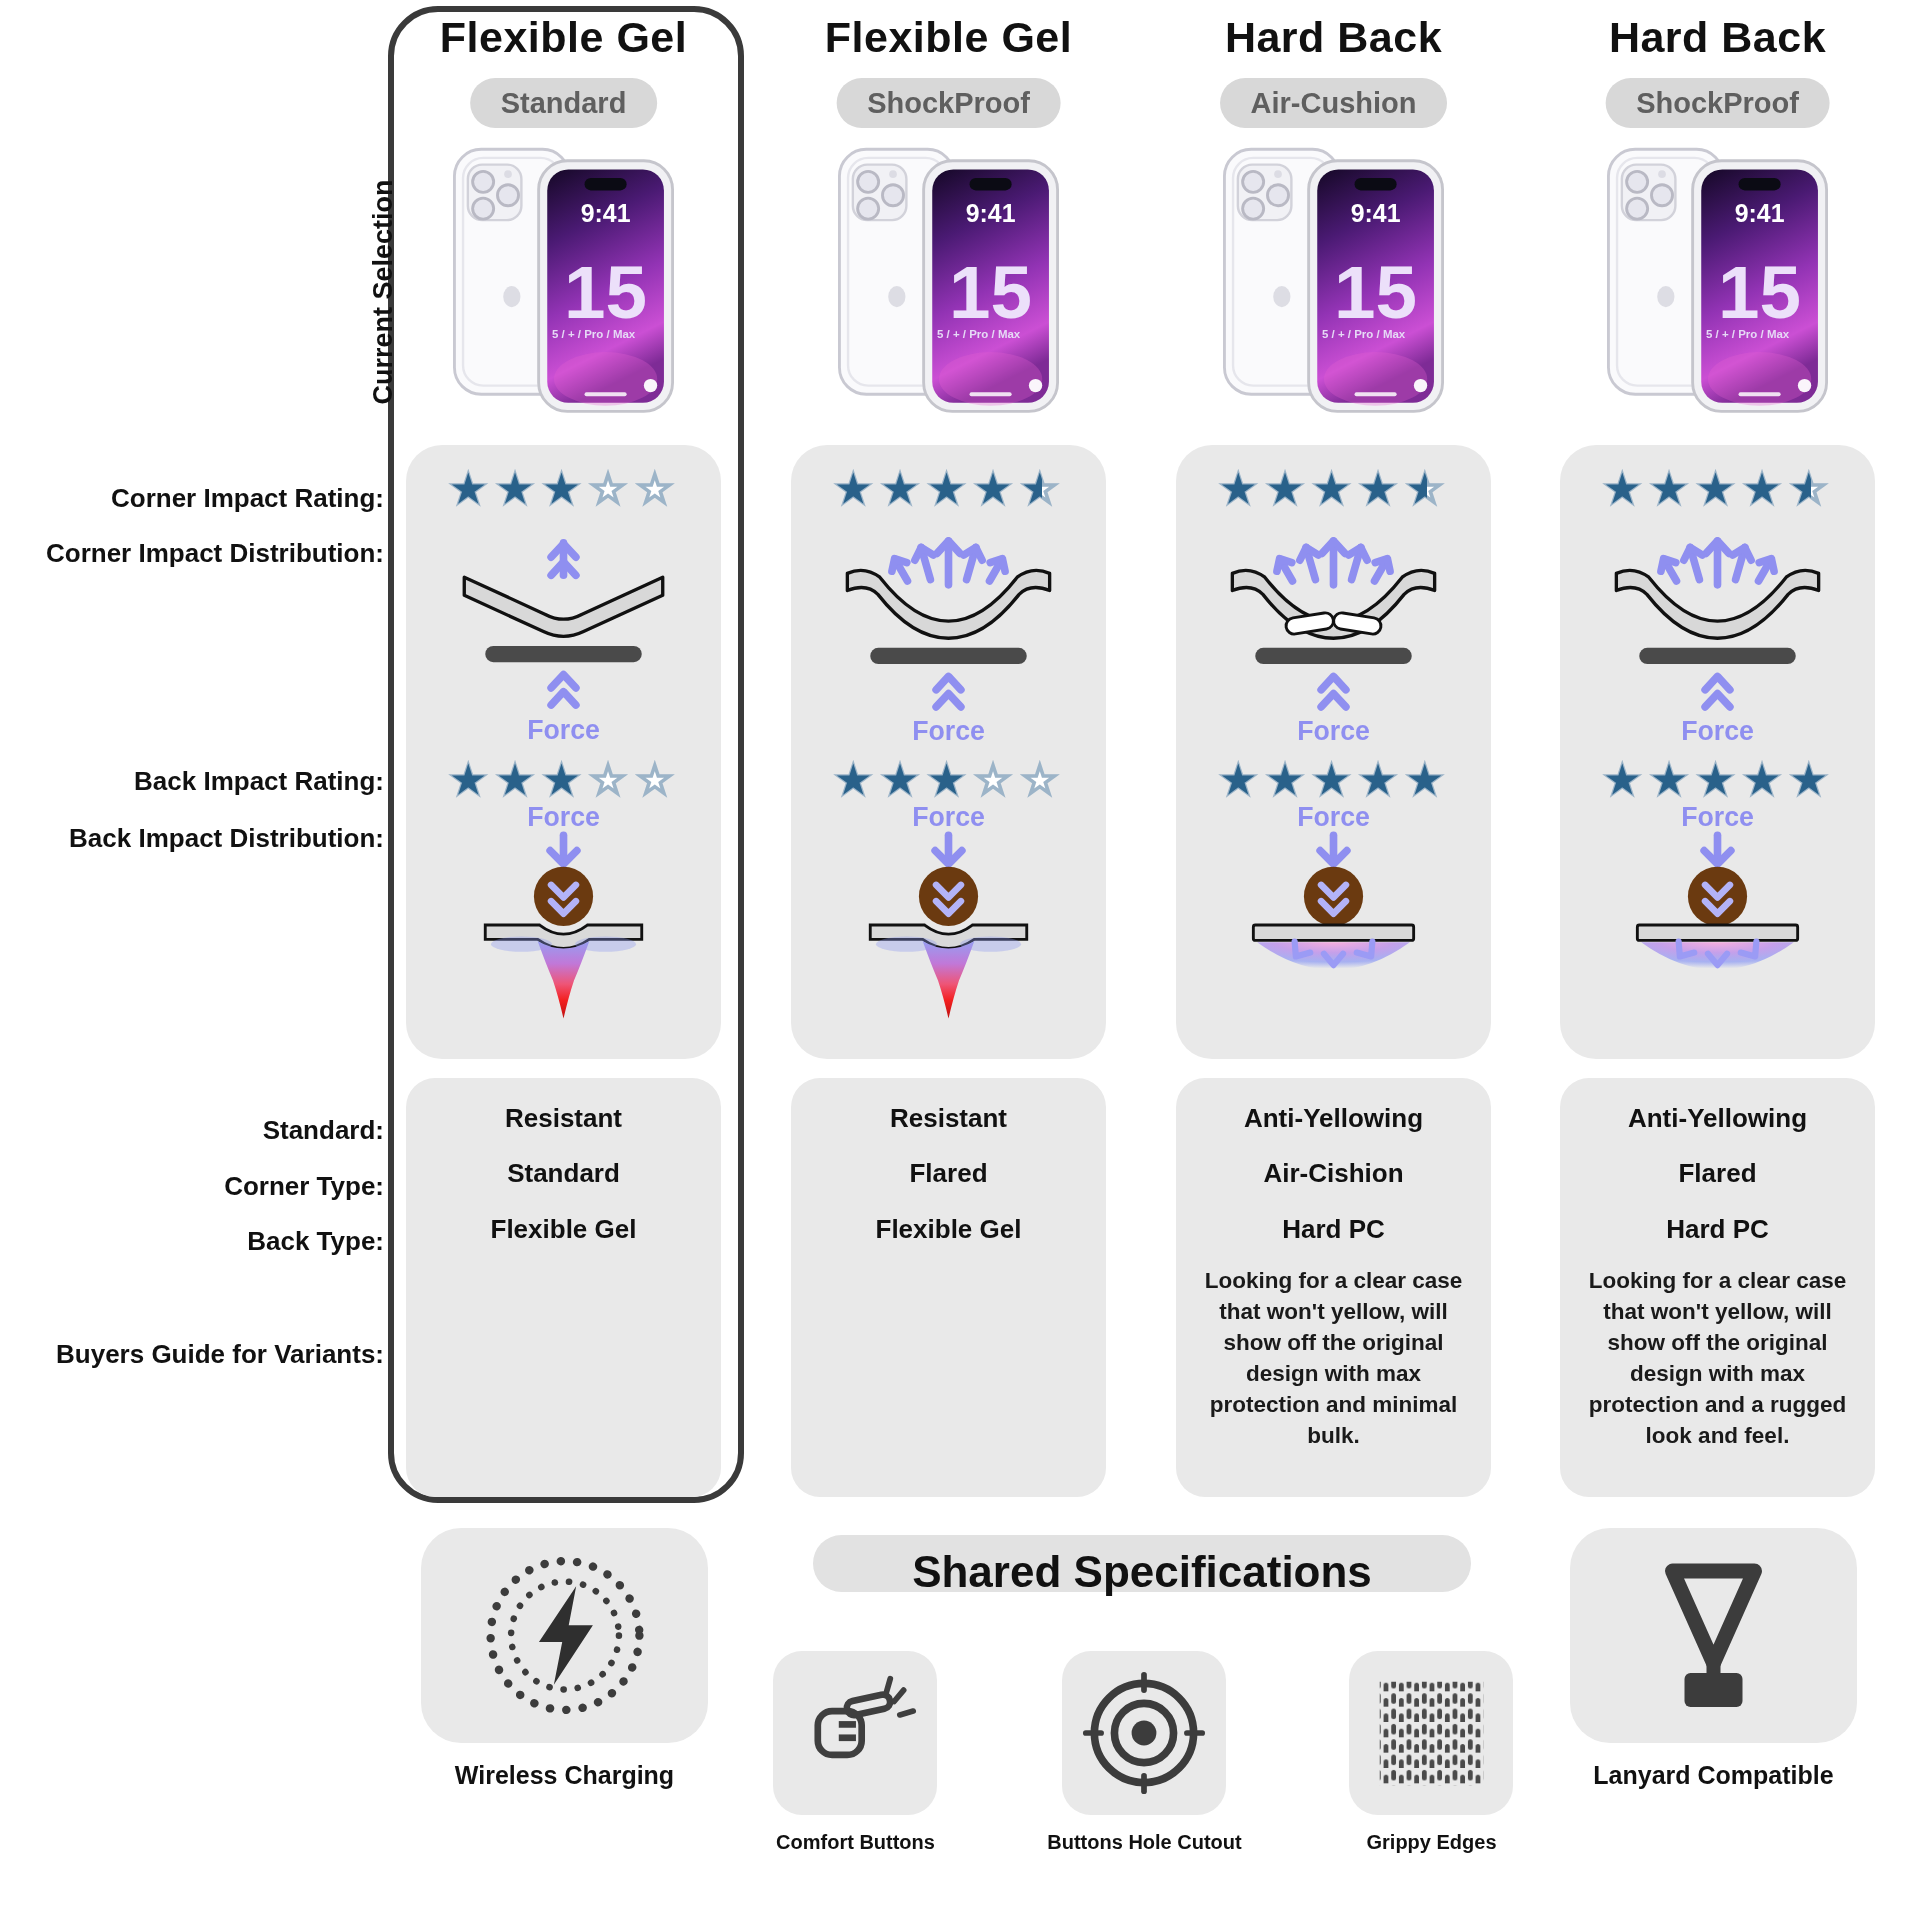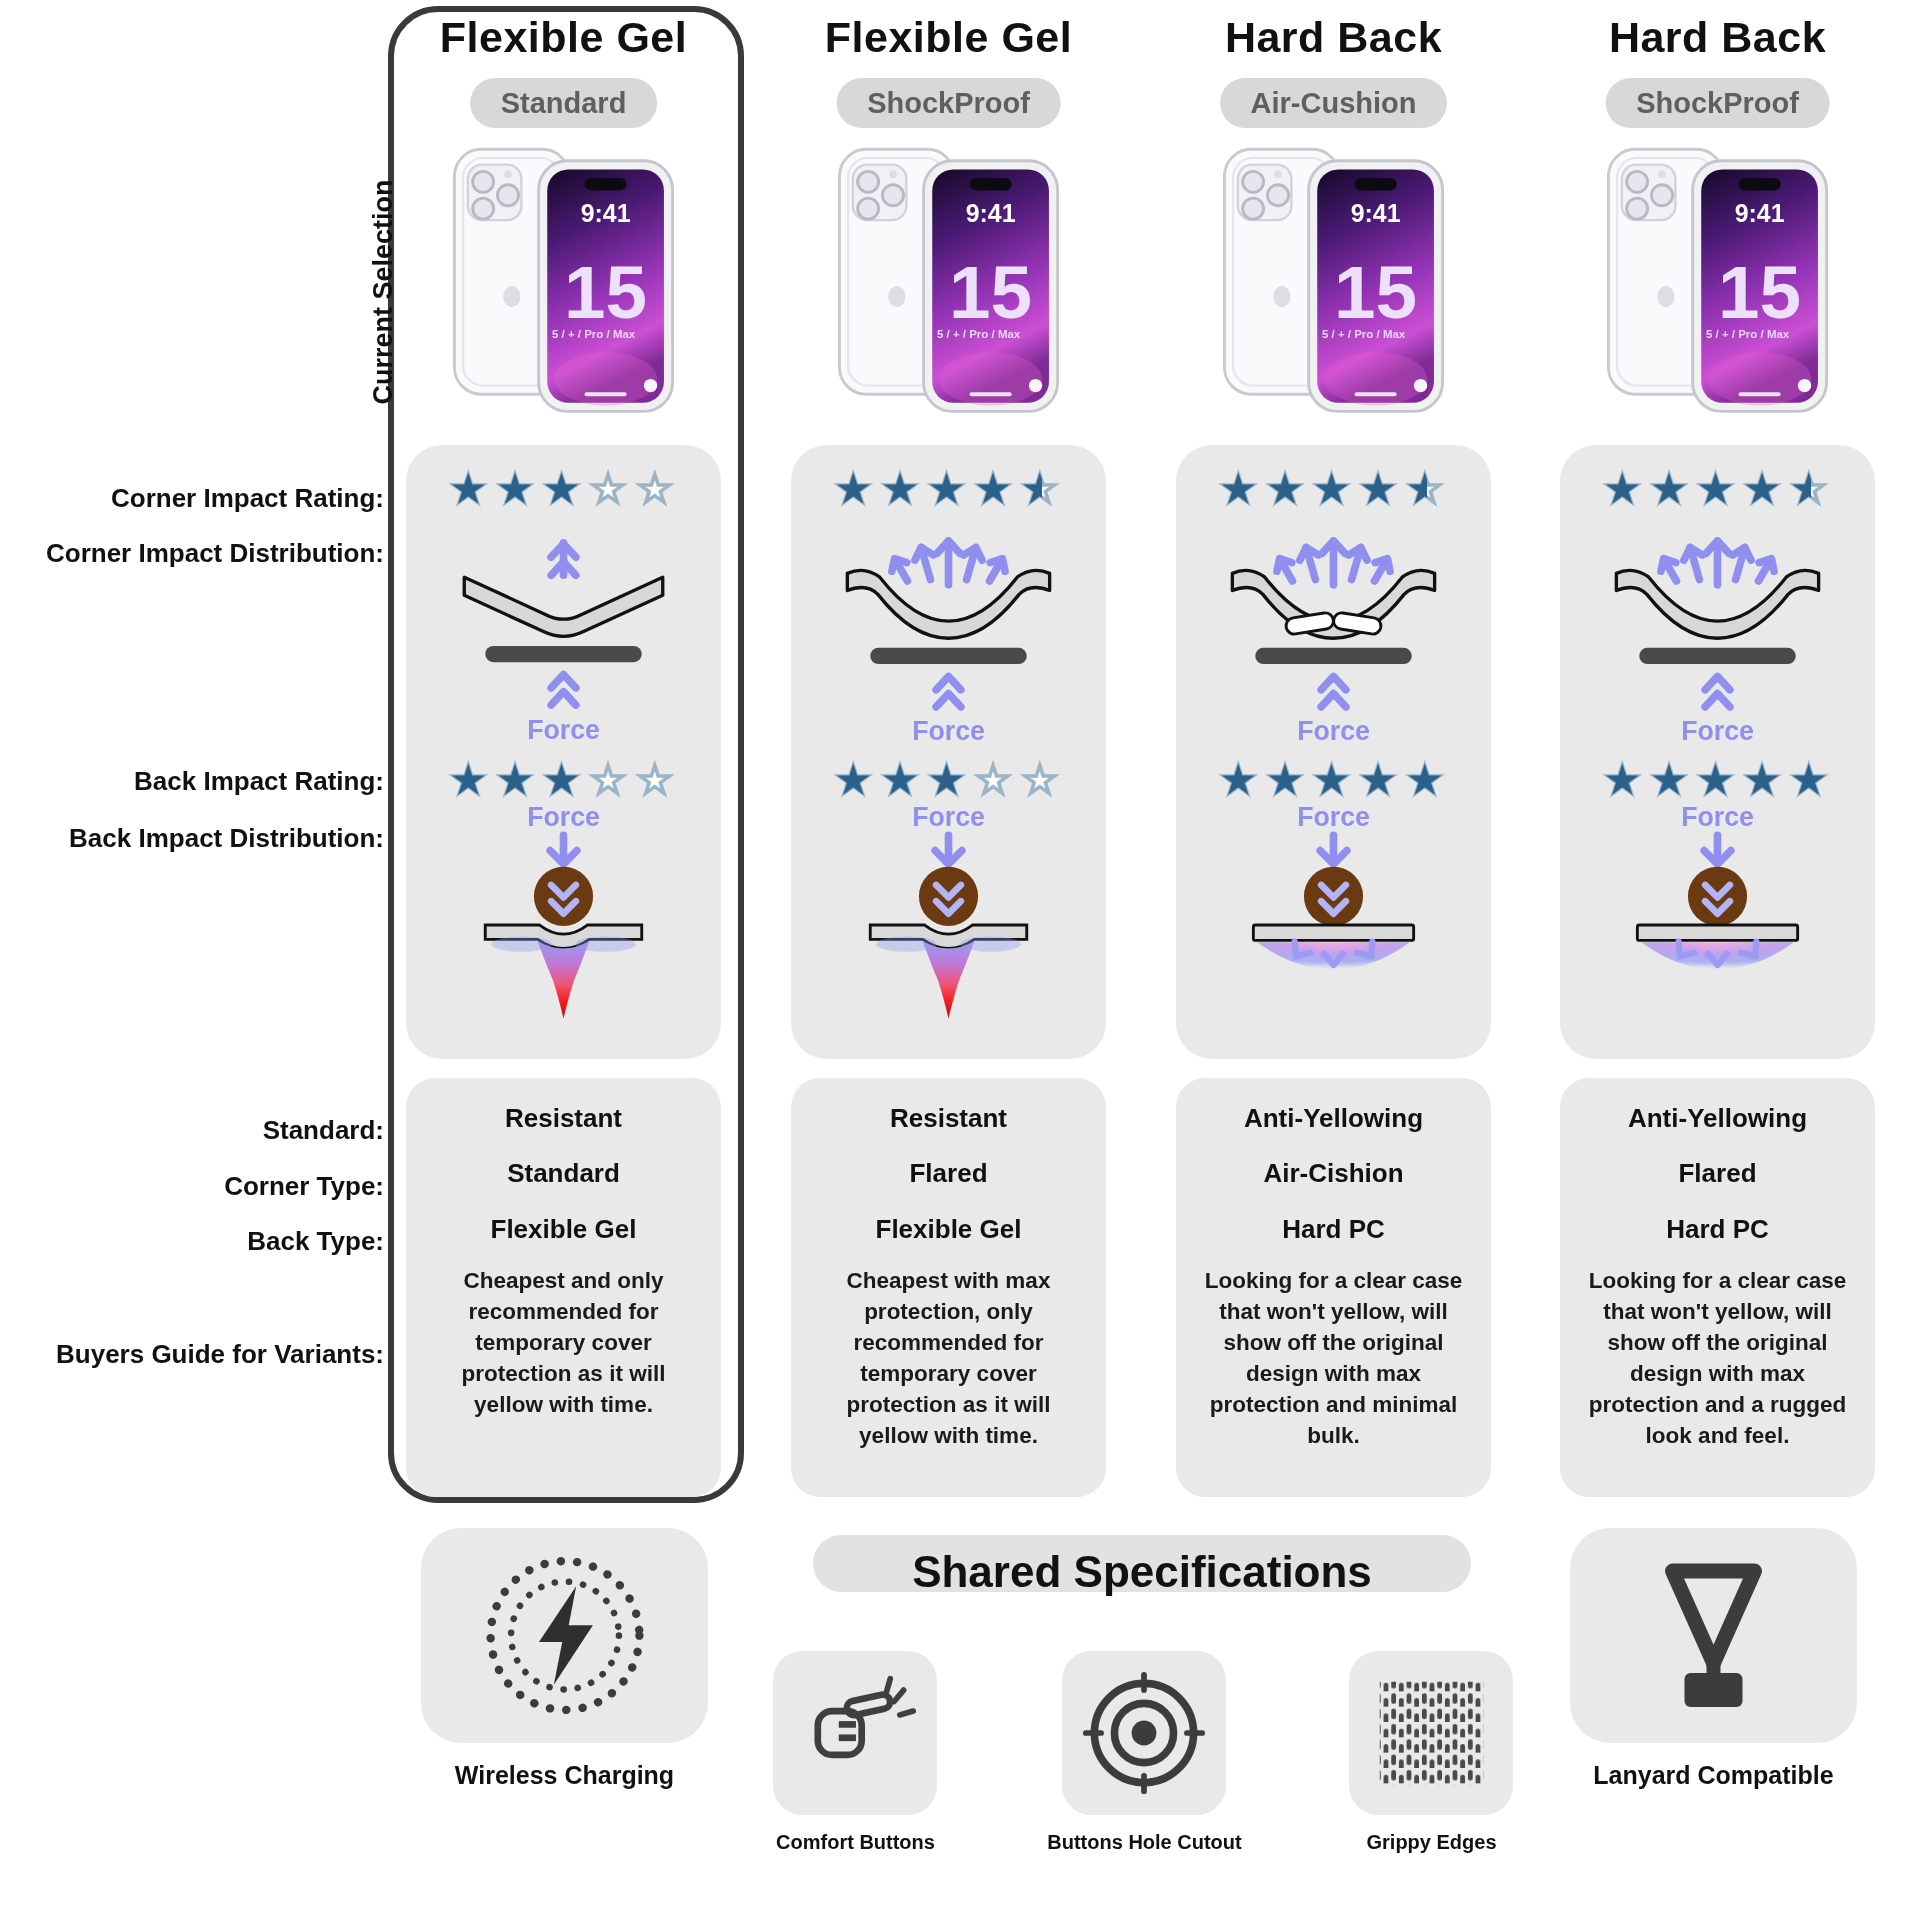--- a/index.html
+++ b/index.html
@@ -200,21 +200,20 @@
       <ellipse cx="76" cy="150" rx="32" ry="8" fill="#8d98f0" opacity="0.35"></ellipse>
       <ellipse cx="164" cy="150" rx="32" ry="8" fill="#8d98f0" opacity="0.35"></ellipse>
       <path d="M93,147 Q120,162 147,147 Q138,172 131,188 Q125,206 120,228 Q115,206 109,188 Q102,172 93,147 Z" fill="url(#spikeGrad)"></path>
     </svg>
   </div>
 
   <div class="spec-panel">
     <div class="specval v1">Resistant</div>
     <div class="specval v2">Standard</div>
     <div class="specval v3">Flexible Gel</div>
-    <div class="guide">Cheapest and only recommended for temporary cover protection as it will yellow with time.</div>
   </div>
 </div>
 
 <div class="col c2">
   <div class="ctitle">Flexible Gel</div>
   <div class="badge">ShockProof</div>
 
   <svg class="phone" width="249" height="287" viewBox="0 0 260 300">
     <g>
       <rect x="16" y="16" width="120" height="256" rx="28" fill="#fafafc" stroke="#c9c9d2" stroke-width="3"></rect>
@@ -333,21 +332,20 @@
       <ellipse cx="76" cy="150" rx="32" ry="8" fill="#8d98f0" opacity="0.35"></ellipse>
       <ellipse cx="164" cy="150" rx="32" ry="8" fill="#8d98f0" opacity="0.35"></ellipse>
       <path d="M93,147 Q120,162 147,147 Q138,172 131,188 Q125,206 120,228 Q115,206 109,188 Q102,172 93,147 Z" fill="url(#spikeGrad)"></path>
     </svg>
   </div>
 
   <div class="spec-panel">
     <div class="specval v1">Resistant</div>
     <div class="specval v2">Flared</div>
     <div class="specval v3">Flexible Gel</div>
-    <div class="guide">Cheapest with max protection, only recommended for temporary cover protection as it will yellow with time.</div>
   </div>
 </div>
 
 <div class="col c3">
   <div class="ctitle">Hard Back</div>
   <div class="badge">Air-Cushion</div>
 
   <svg class="phone" width="249" height="287" viewBox="0 0 260 300">
     <g>
       <rect x="16" y="16" width="120" height="256" rx="28" fill="#fafafc" stroke="#c9c9d2" stroke-width="3"></rect>

